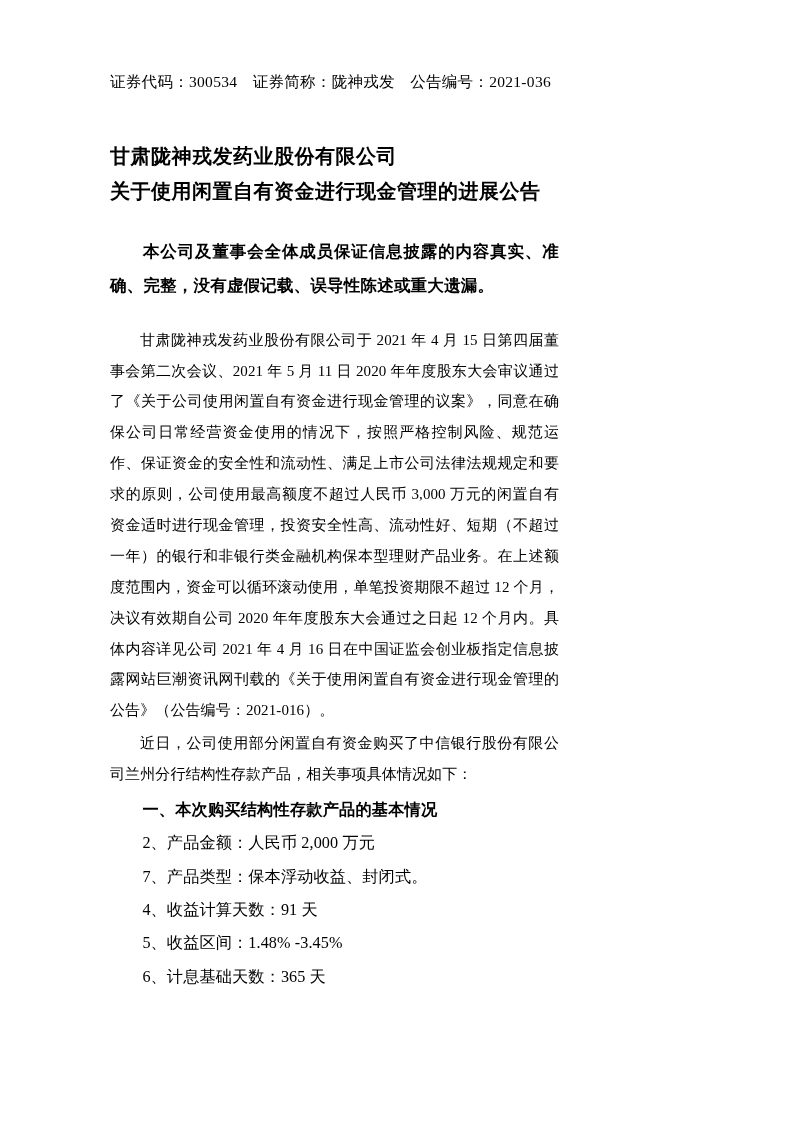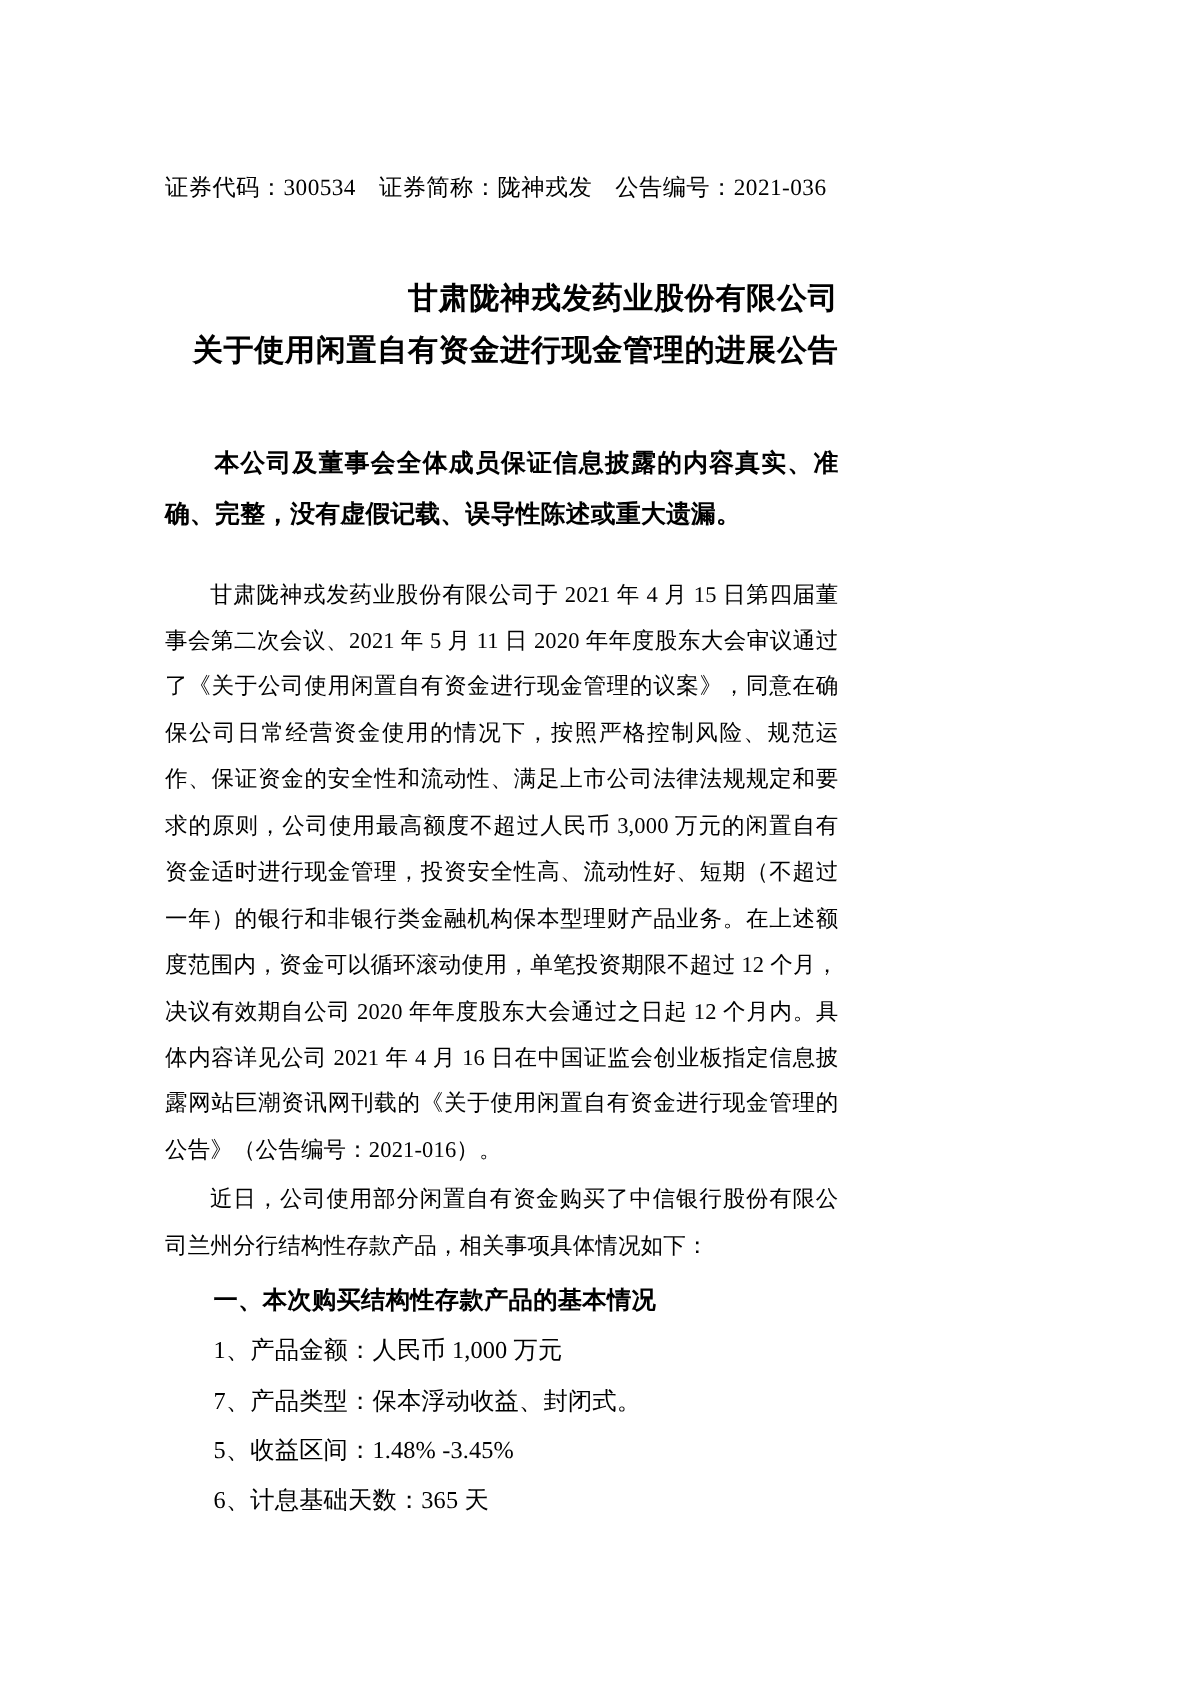--- a/index.html
+++ b/index.html
@@ -12,43 +12,43 @@
     height: 1122px;
     font-family: "Liberation Serif", "DejaVu Serif", serif;
     color: #000000;
     -webkit-font-smoothing: antialiased;
   }
   .page {
     position: relative;
     width: 659px;
     height: 1122px;
     box-sizing: border-box;
-    padding: 115px 100px 60px 110px;
+    padding: 72px 100px 60px 110px;
   }
   
   .doc-header {
     display: flex;
     justify-content: space-between;
     align-items: baseline;
     font-size: 15.5px;
     letter-spacing: 0.3px;
     margin-bottom: 46px;
     padding-right: 8px;
   }
   .doc-header .hcell {
     white-space: nowrap;
   }
   
   .title-block {
-    text-align: right;
+    text-align: left;
     font-weight: bold;
     font-size: 20px;
     line-height: 1.75;
     letter-spacing: 0.5px;
-    margin-bottom: 40px;
+    margin-bottom: 26px;
   }
   .title-line-1 { }
   .title-line-2 { }
 
   
   .statement {
     font-weight: bold;
     font-size: 16.5px;
     line-height: 2.05;
     text-align: justify;
@@ -102,18 +102,19 @@
     <div class="title-line-2">关于使用闲置自有资金进行现金管理的进展公告</div>
   </div>
 
   <div class="statement">本公司及董事会全体成员保证信息披露的内容真实、准确、完整，没有虚假记载、误导性陈述或重大遗漏。</div>
 
   <p class="body-para">甘肃陇神戎发药业股份有限公司于 2021 年 4 月 15 日第四届董事会第二次会议、2021 年 5 月 11 日 2020 年年度股东大会审议通过了《关于公司使用闲置自有资金进行现金管理的议案》，同意在确保公司日常经营资金使用的情况下，按照严格控制风险、规范运作、保证资金的安全性和流动性、满足上市公司法律法规规定和要求的原则，公司使用最高额度不超过人民币 3,000 万元的闲置自有资金适时进行现金管理，投资安全性高、流动性好、短期（不超过一年）的银行和非银行类金融机构保本型理财产品业务。在上述额度范围内，资金可以循环滚动使用，单笔投资期限不超过 12 个月，决议有效期自公司 2020 年年度股东大会通过之日起 12 个月内。具体内容详见公司 2021 年 4 月 16 日在中国证监会创业板指定信息披露网站巨潮资讯网刊载的《关于使用闲置自有资金进行现金管理的公告》（公告编号：2021-016）。</p>
   <p class="body-para">近日，公司使用部分闲置自有资金购买了中信银行股份有限公司兰州分行结构性存款产品，相关事项具体情况如下：</p>
 
   <div class="section-heading">一、本次购买结构性存款产品的基本情况</div>
 
-  <p class="list-item">1、产品金额：人民币 1,000 万元</p>
+  <p class="list-item">2、产品金额：人民币 2,000 万元</p>
   <p class="list-item">7、产品类型：保本浮动收益、封闭式。</p>
+  <p class="list-item">4、收益计算天数：91 天</p>
   <p class="list-item">5、收益区间：1.48% -3.45%</p>
   <p class="list-item">6、计息基础天数：365 天</p>
 
 </div>
 
 </body></html>

